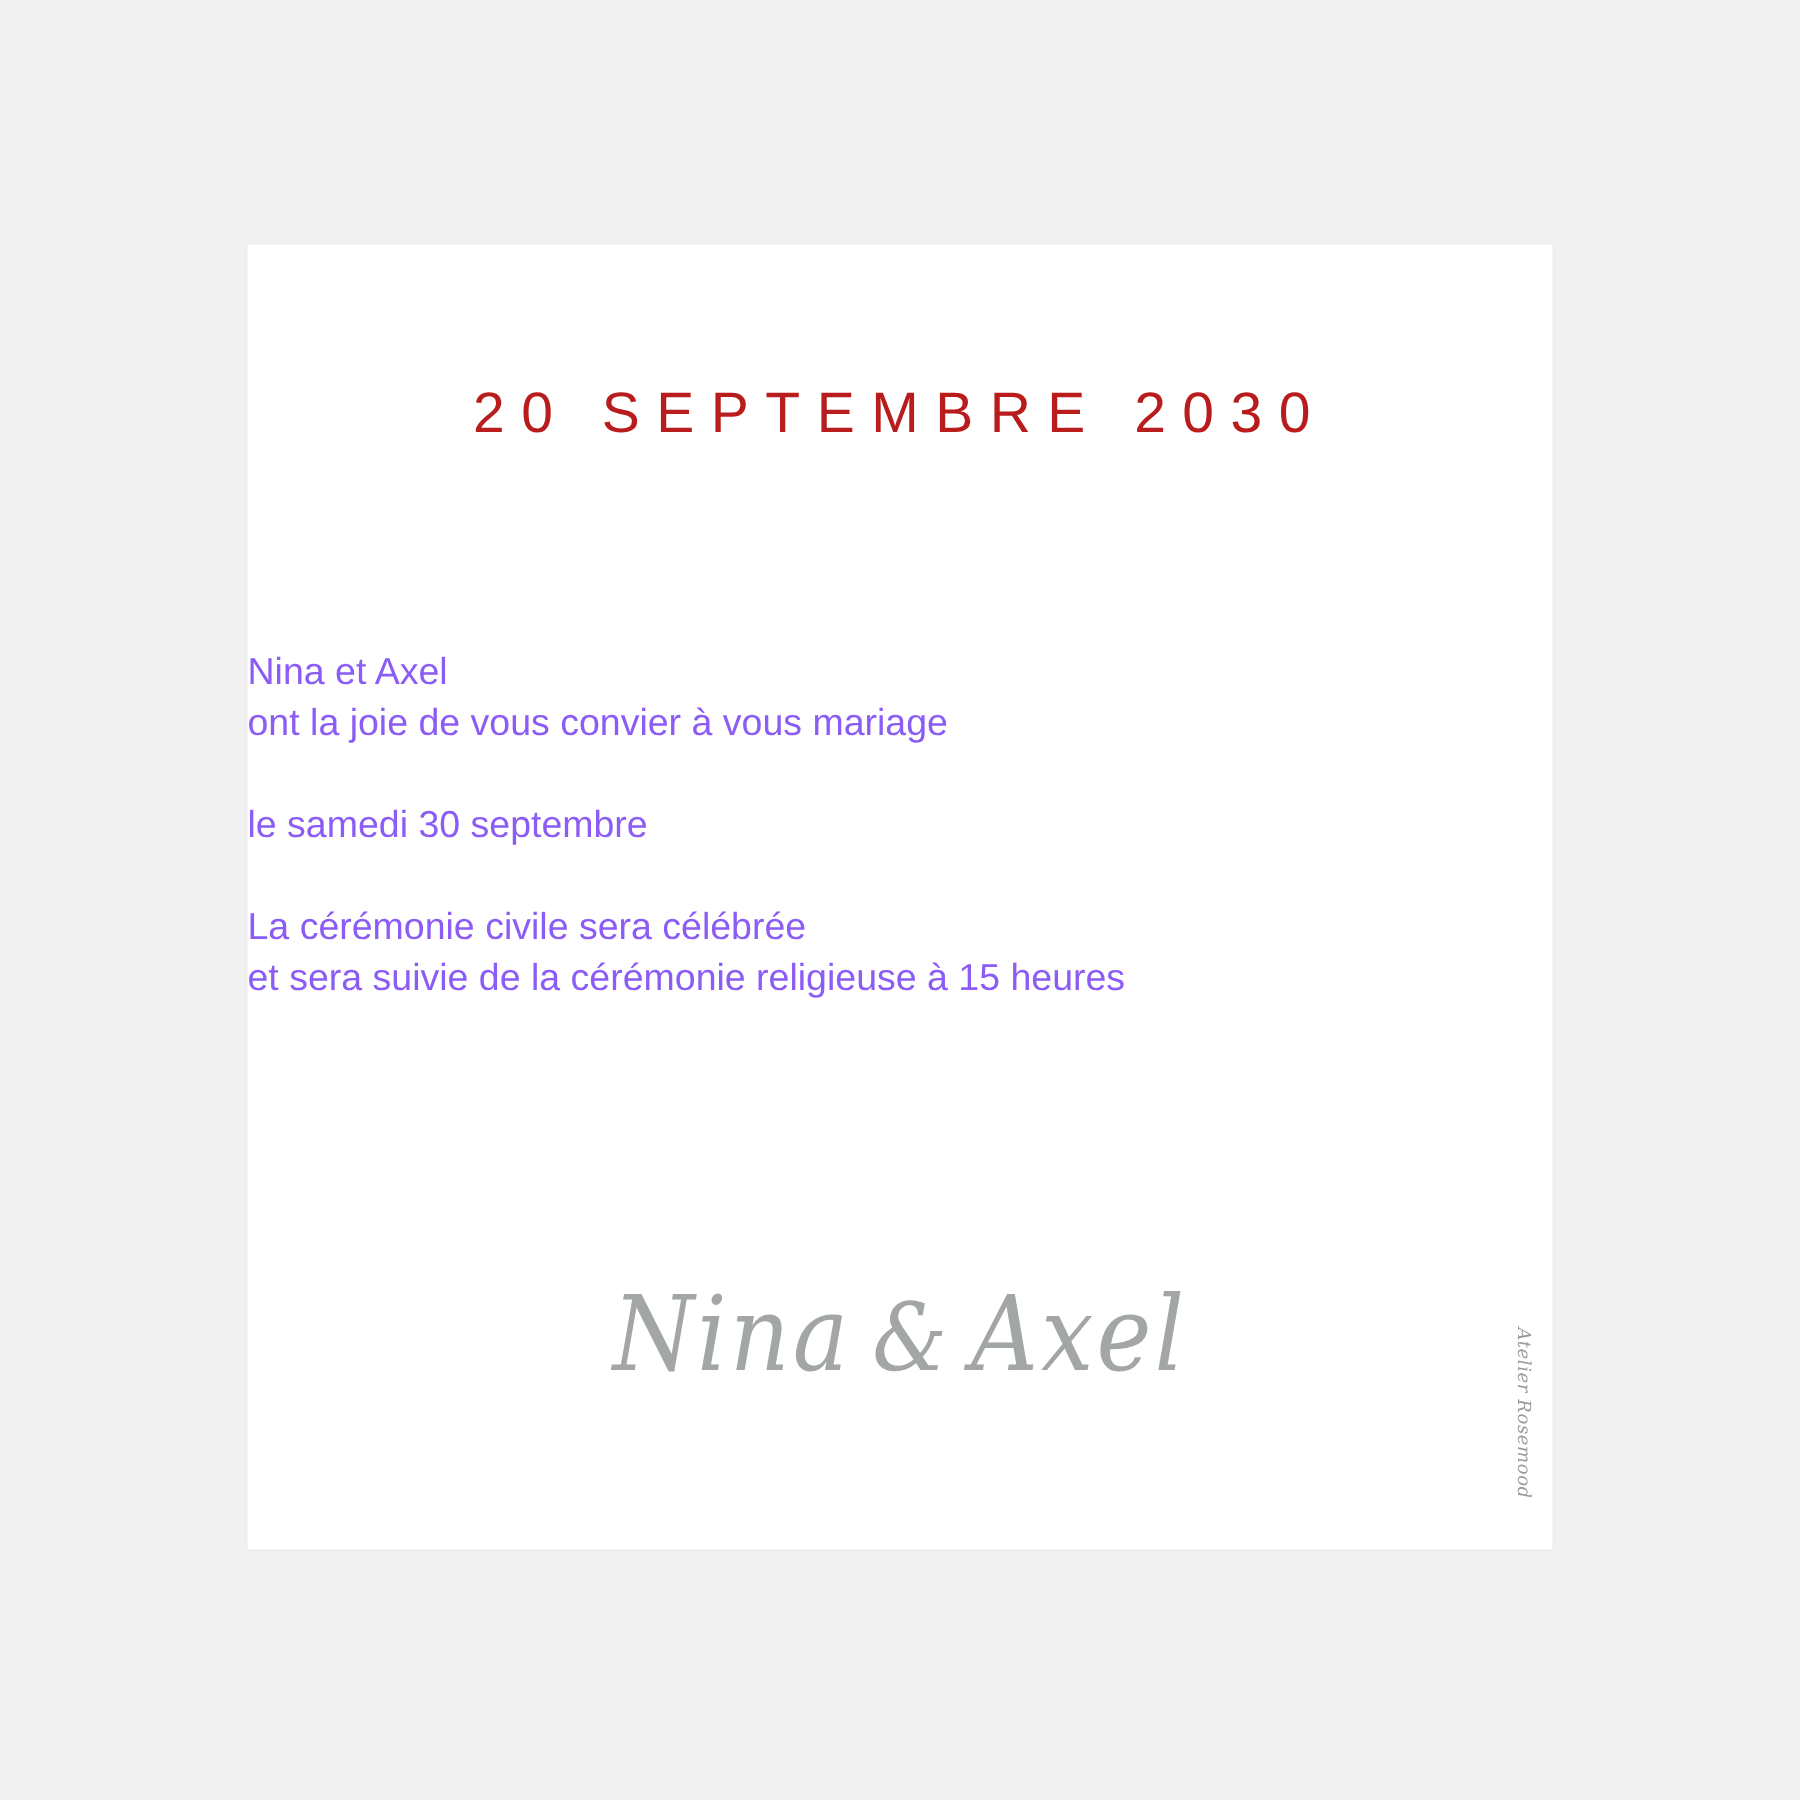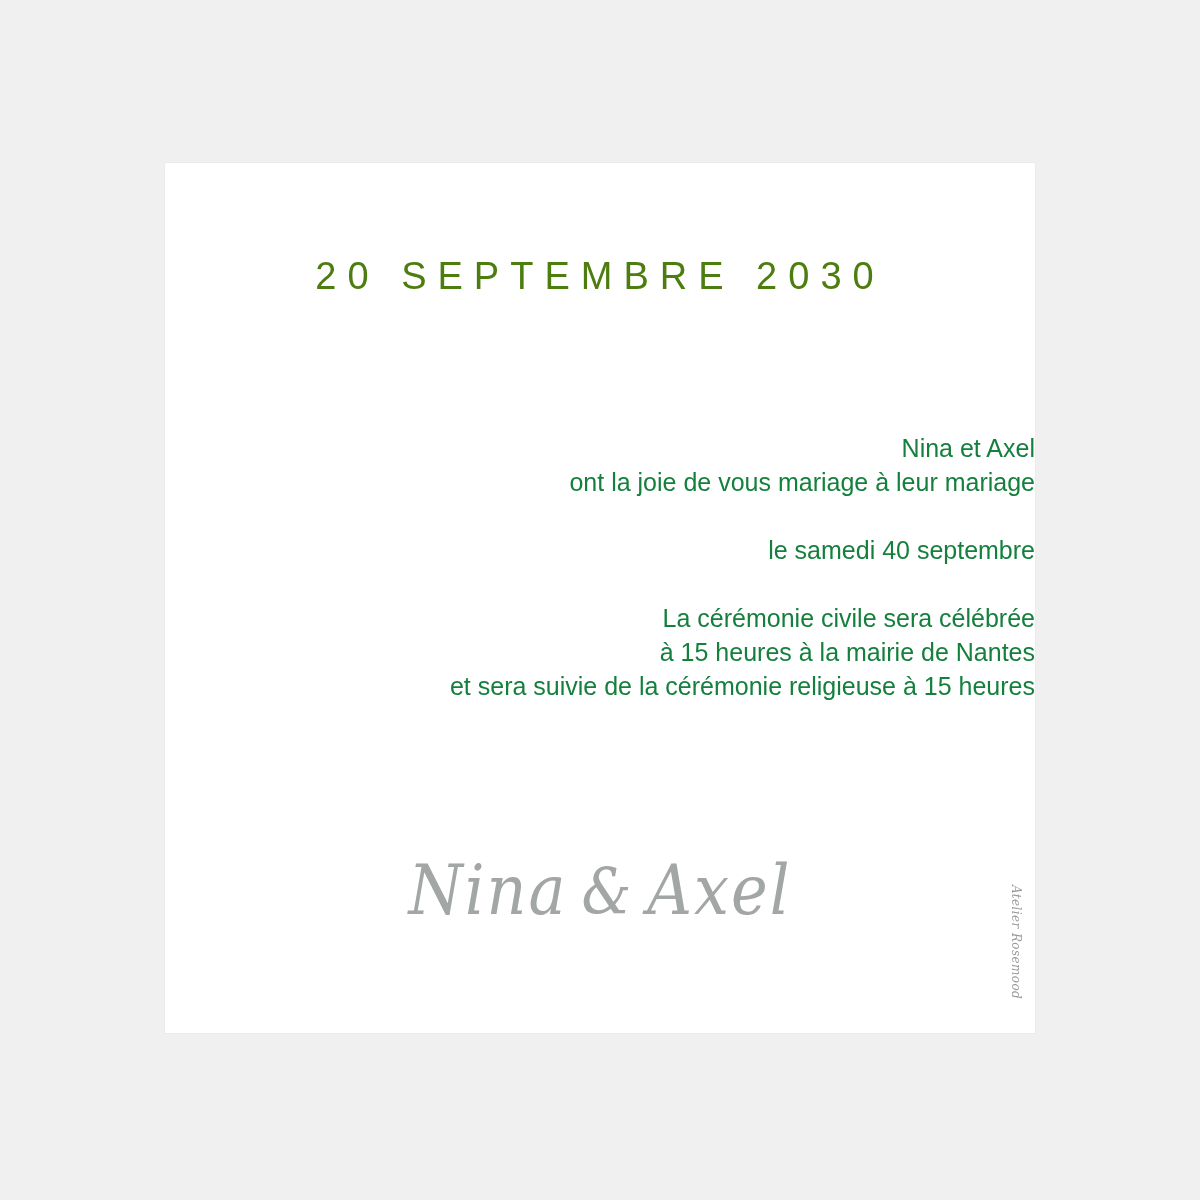--- a/index.html
+++ b/index.html
@@ -33,35 +33,35 @@
     width: 100%;
     height: 100%;
   }
 
   .date-title {
     position: absolute;
     left: 0;
     right: 0;
     top: 92px;
     text-align: center;
-    color: #4d7c0f;
+    color: #b91c1c;
     font-family: "Liberation Sans", sans-serif;
     font-size: 38px;
     font-weight: 300;
     letter-spacing: 11px;
     white-space: nowrap;
   }
 
   .body-block {
     position: absolute;
     left: 0;
     right: 0;
     top: 268px;
-    text-align: right;
-    color: #15803d;
+    text-align: left;
+    color: #8b5cf6;
     font-size: 25px;
     line-height: 34px;
     font-weight: 400;
   }
   .body-block p {
     margin: 0;
   }
   .para-gap {
     height: 34px;
   }
@@ -104,26 +104,25 @@
 
 <div id="stage">
 
   <div class="card">
     <div class="card-inner">
 
       <div class="date-title">20 SEPTEMBRE 2030</div>
 
       <div class="body-block">
         <p>Nina et Axel</p>
-        <p>ont la joie de vous mariage à leur mariage</p>
+        <p>ont la joie de vous convier à vous mariage</p>
         <div class="para-gap"></div>
-        <p>le samedi 40 septembre</p>
+        <p>le samedi 30 septembre</p>
         <div class="para-gap"></div>
         <p>La cérémonie civile sera célébrée</p>
-        <p>à 15 heures à la mairie de Nantes</p>
         <p>et sera suivie de la cérémonie religieuse à 15 heures</p>
       </div>
 
       <div class="signature">
         <span>Nina</span><span class="amp">&amp;</span><span>Axel</span>
       </div>
 
       <div class="brand">Atelier Rosemood</div>
 
     </div>

